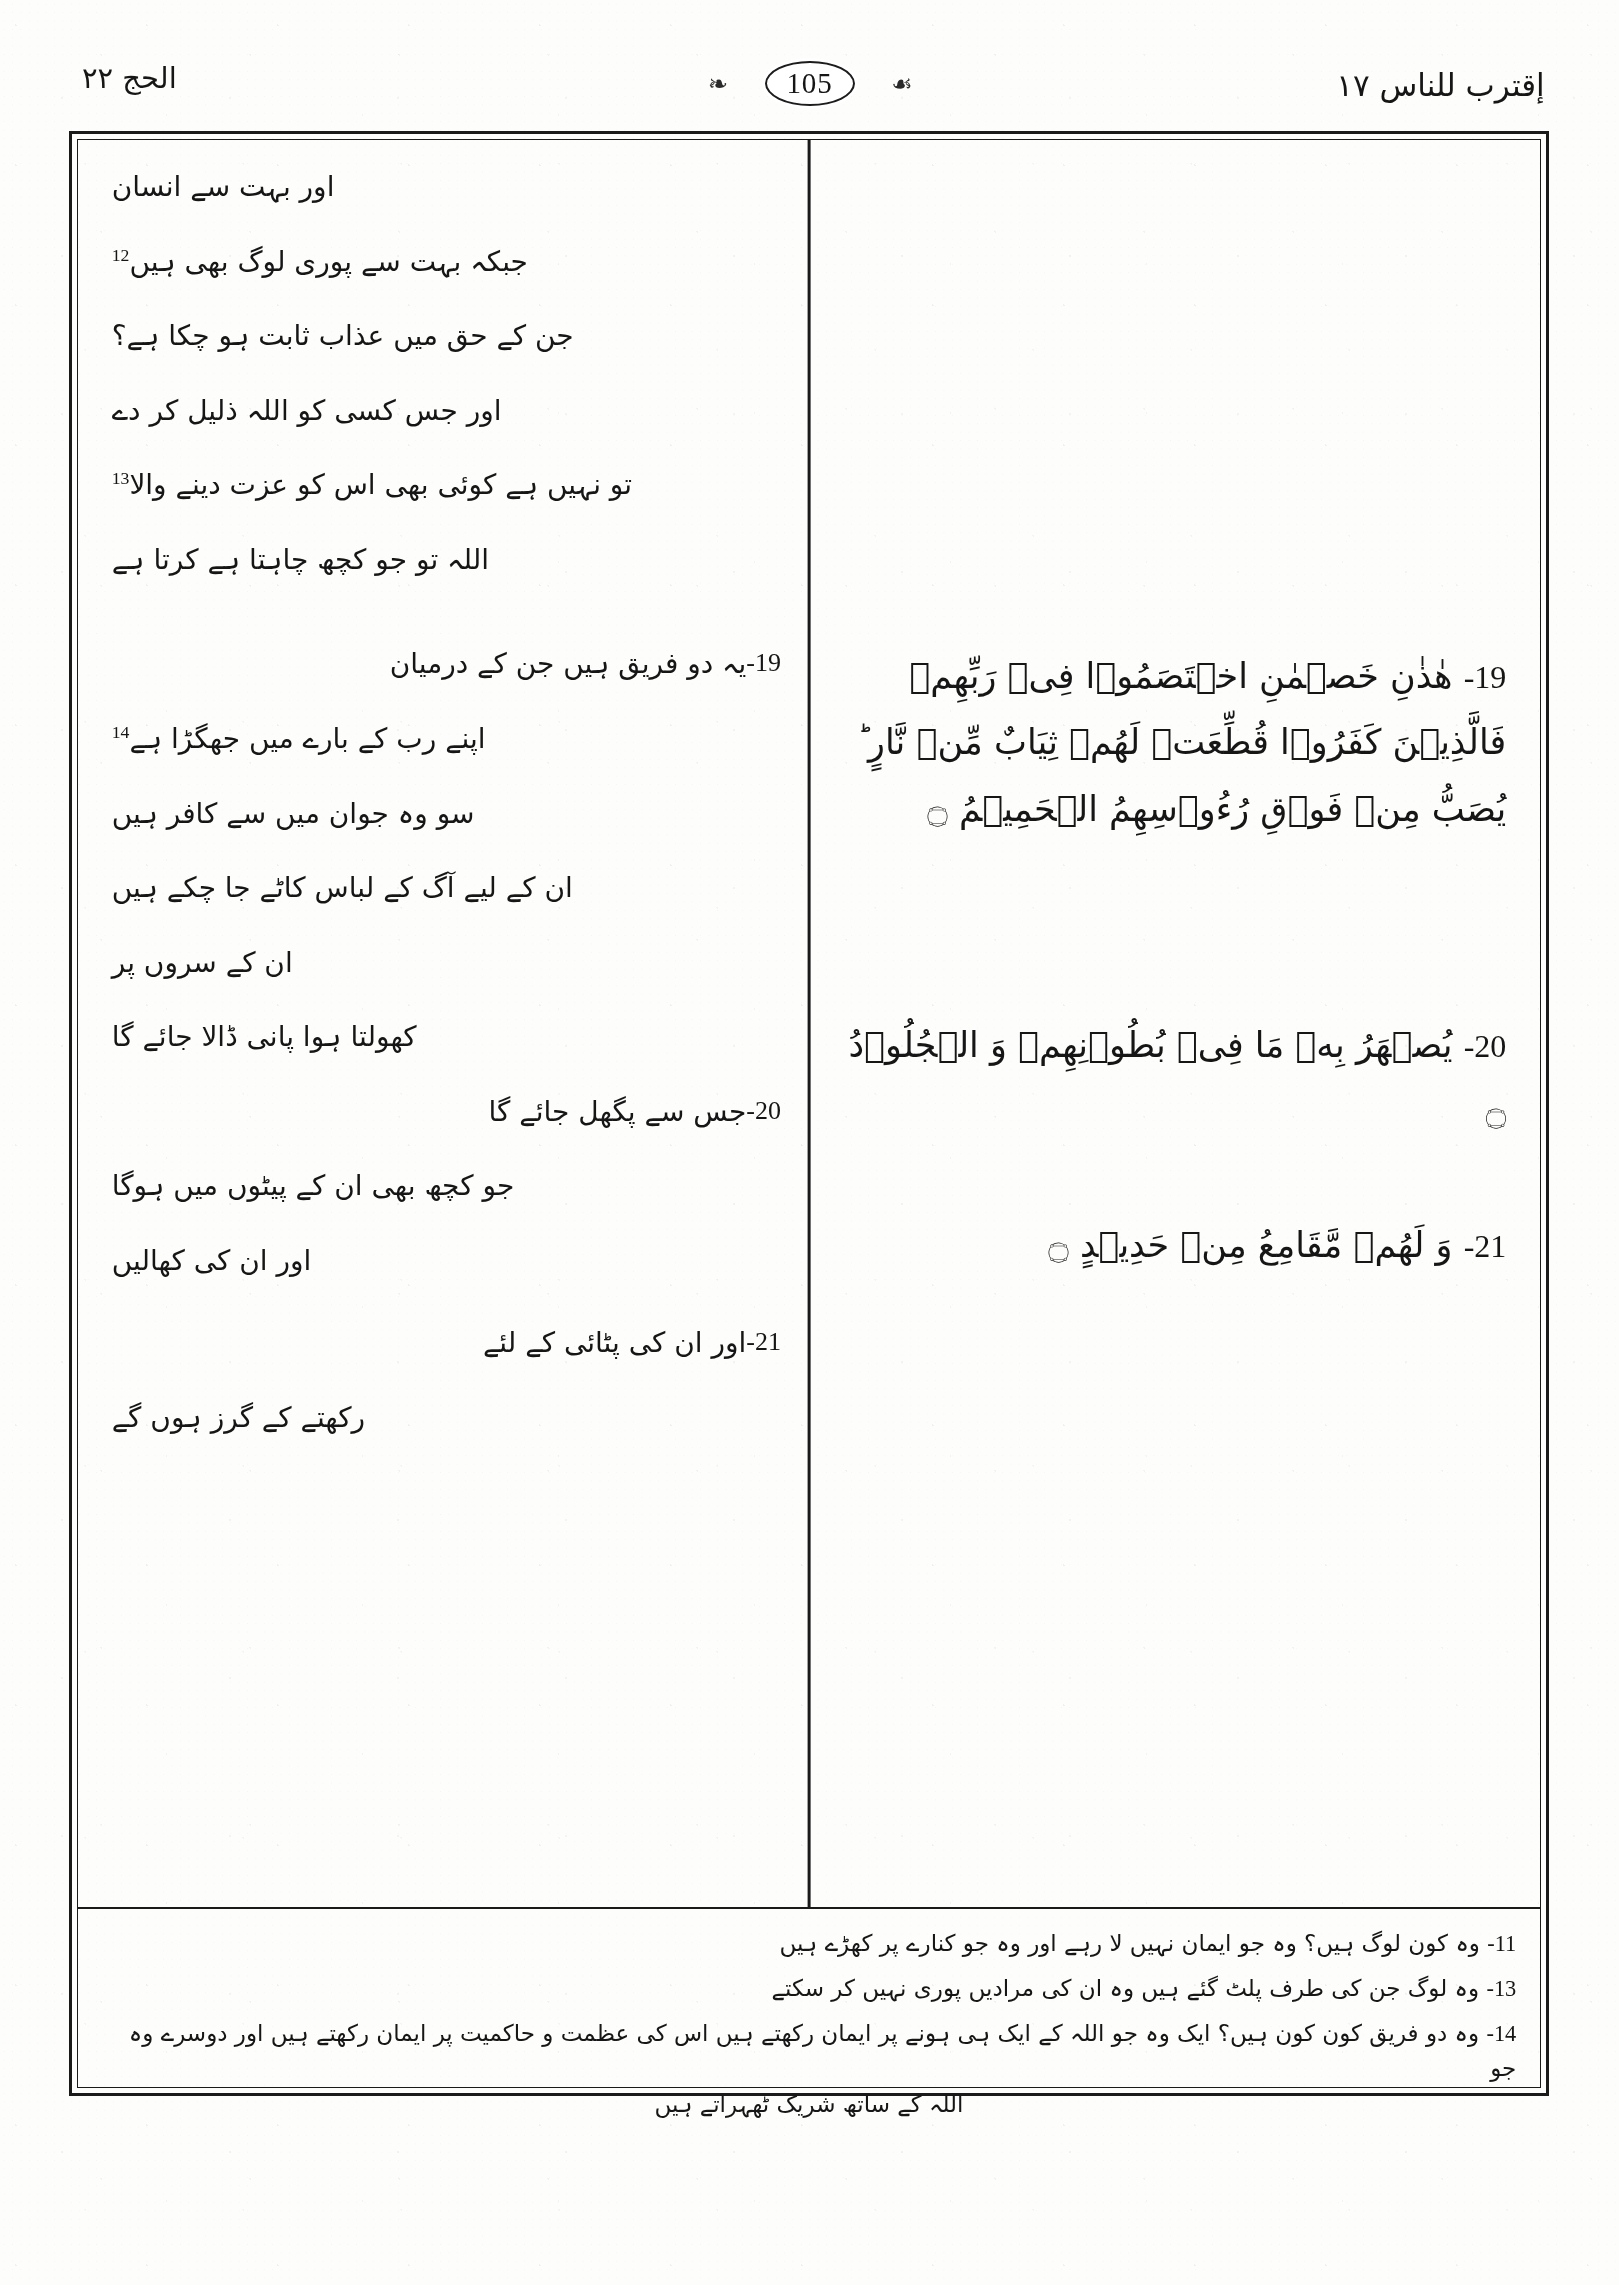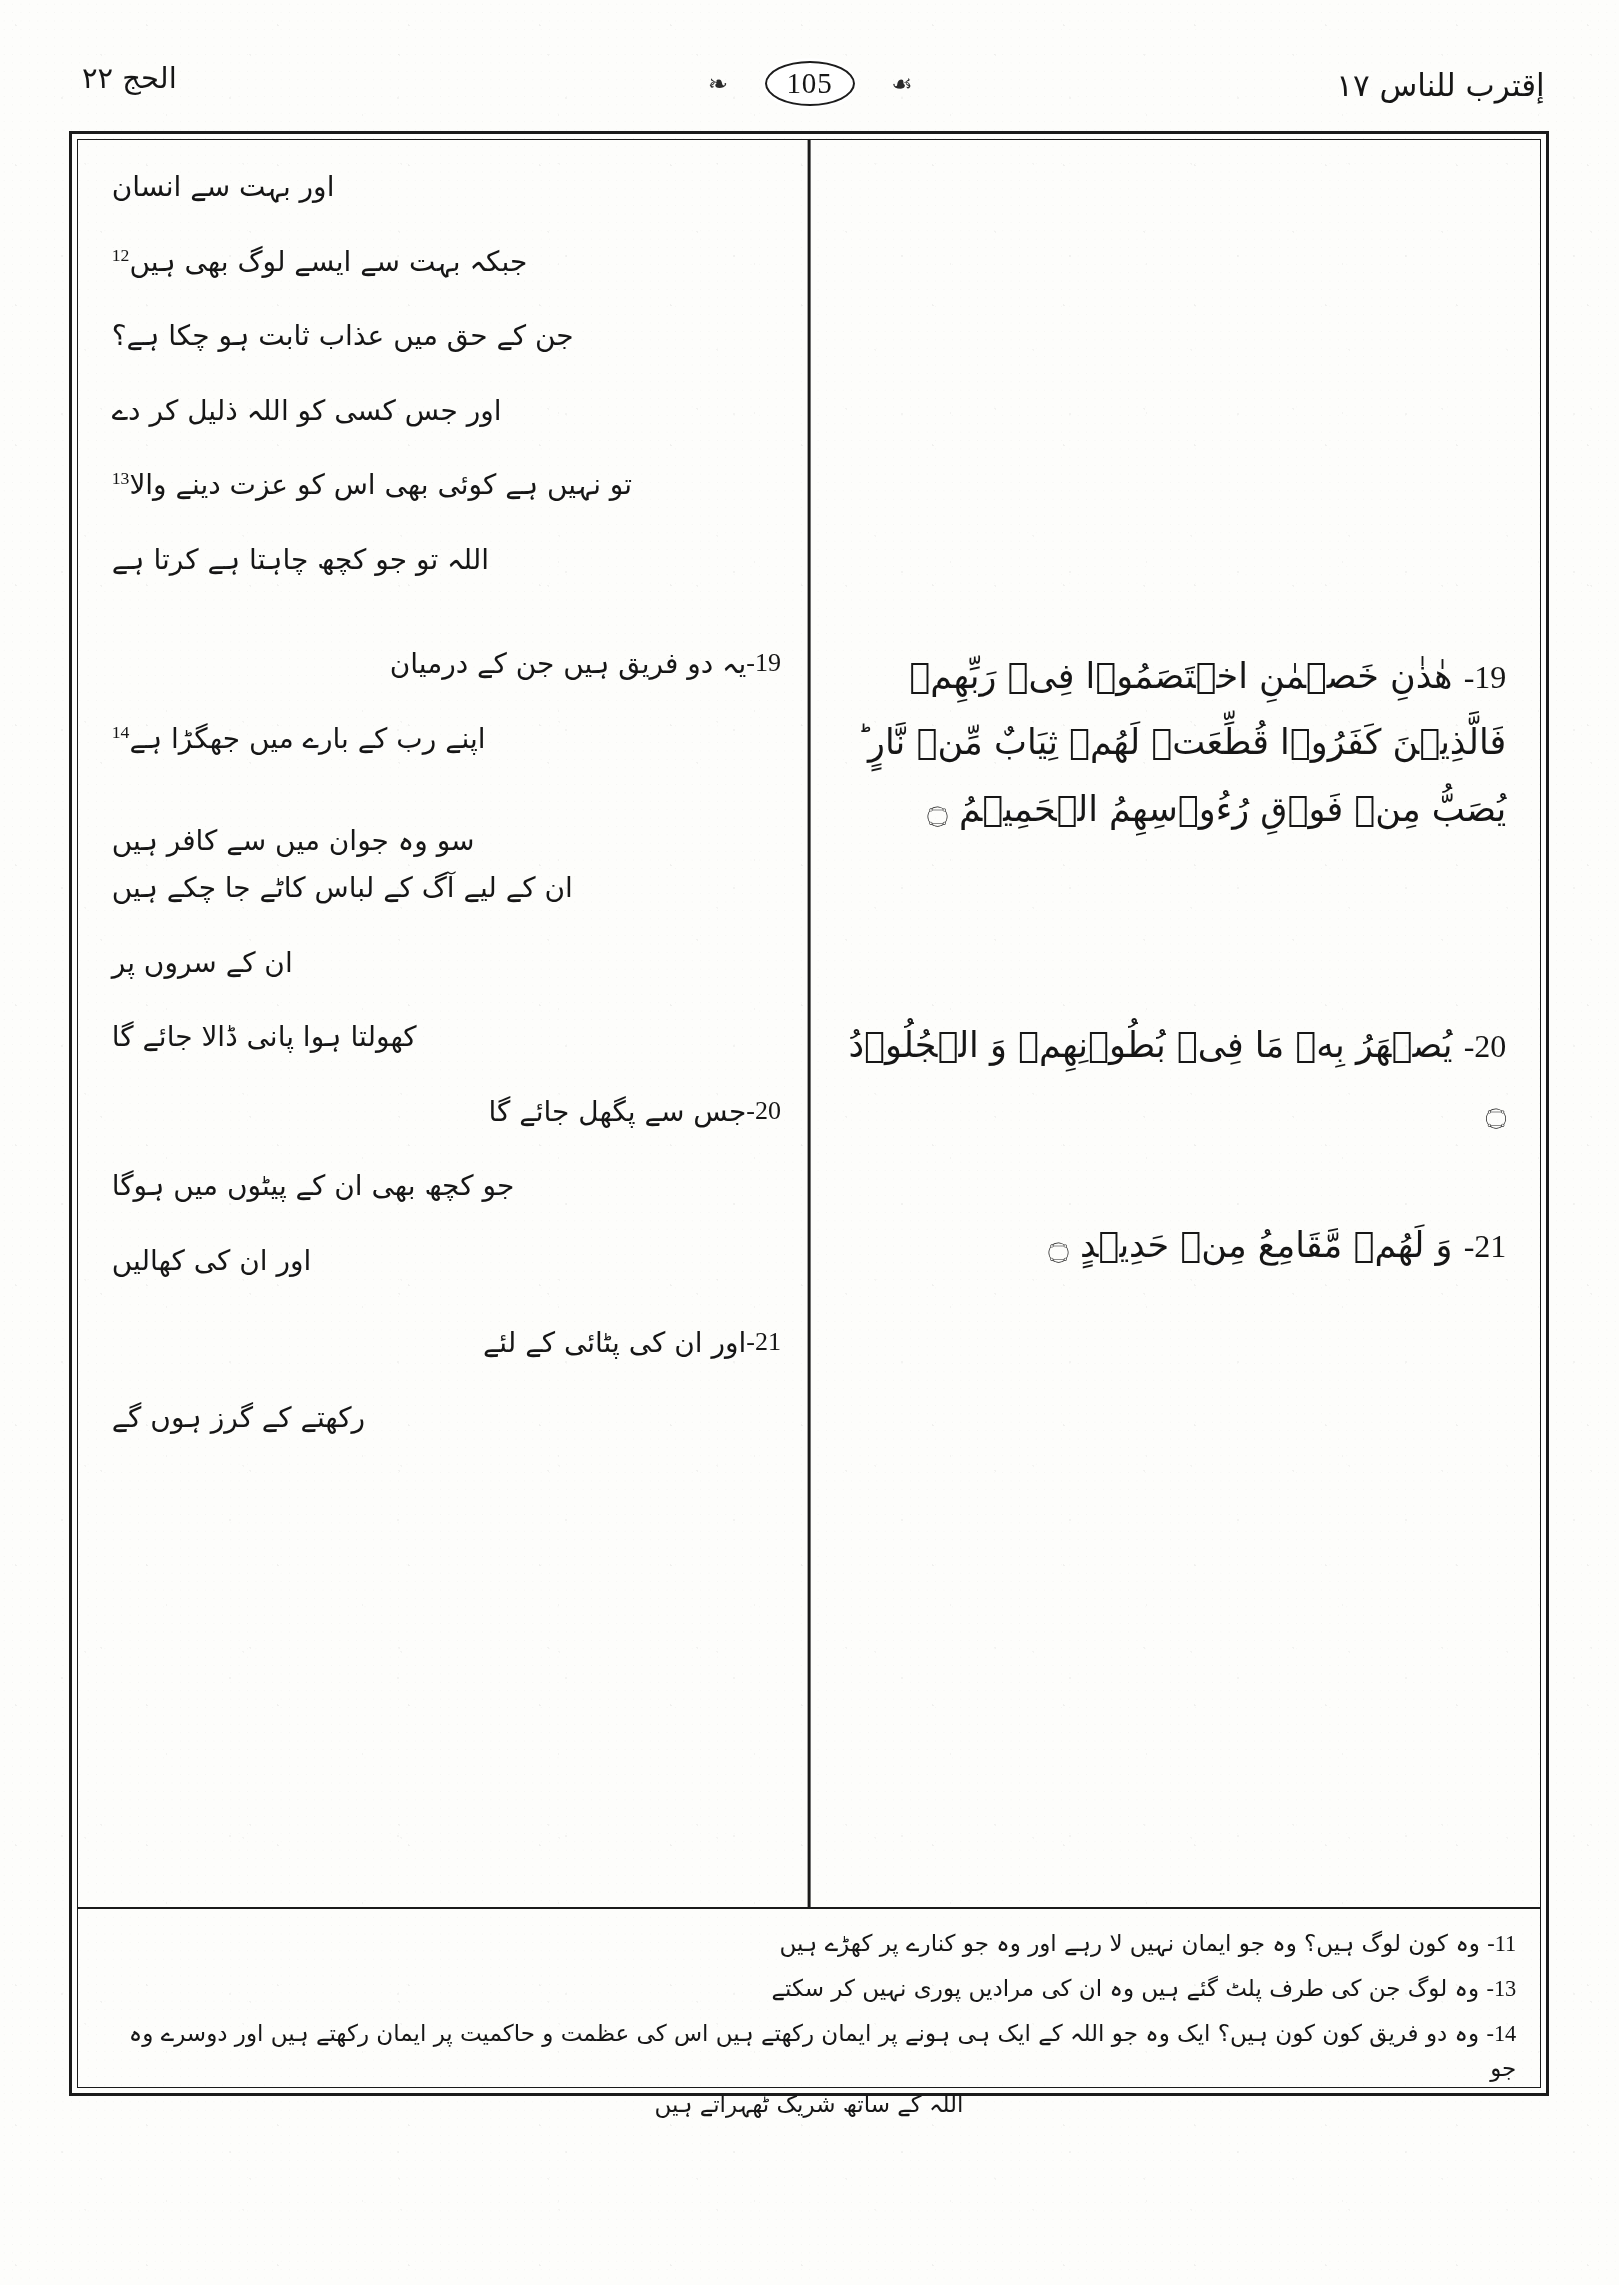--- a/index.html
+++ b/index.html
@@ -257,21 +257,21 @@
         </div>
       </div>
 
       <div class="col col-urdu">
 
         <div class="uline" style="top:26px;">
           <span>اور بہت سے انسان</span>
         </div>
 
         <div class="uline" style="top:101px;">
-          <span>جبکہ بہت سے ایسے لوگ بھی ہیں</span><sup class="fn">12</sup>
+          <span>جبکہ بہت سے پوری لوگ بھی ہیں</span><sup class="fn">12</sup>
         </div>
 
         <div class="uline" style="top:250px;">
           <span>اور جس کسی کو اللہ ذلیل کر دے</span>
         </div>
 
         <div class="uline" style="top:175px;">
           <span>جن کے حق میں عذاب ثابت ہو چکا ہے؟</span>
         </div>
 
@@ -285,21 +285,21 @@
 
         <div class="uline with-num" style="top:503px;">
           <span class="num">19-</span>
           <span>یہ دو فریق ہیں جن کے درمیان</span>
         </div>
 
         <div class="uline" style="top:578px;">
           <span>اپنے رب کے بارے میں جھگڑا ہے</span><sup class="fn">14</sup>
         </div>
 
-        <div class="uline" style="top:653px;margin-top:27px;">
+        <div class="uline" style="top:653px;">
           <span>سو وہ جوان میں سے کافر ہیں</span>
         </div>
 
         <div class="uline" style="top:727px;">
           <span>ان کے لیے آگ کے لباس کاٹے جا چکے ہیں</span>
         </div>
 
         <div class="uline" style="top:802px;">
           <span>ان کے سروں پر</span>
         </div>

